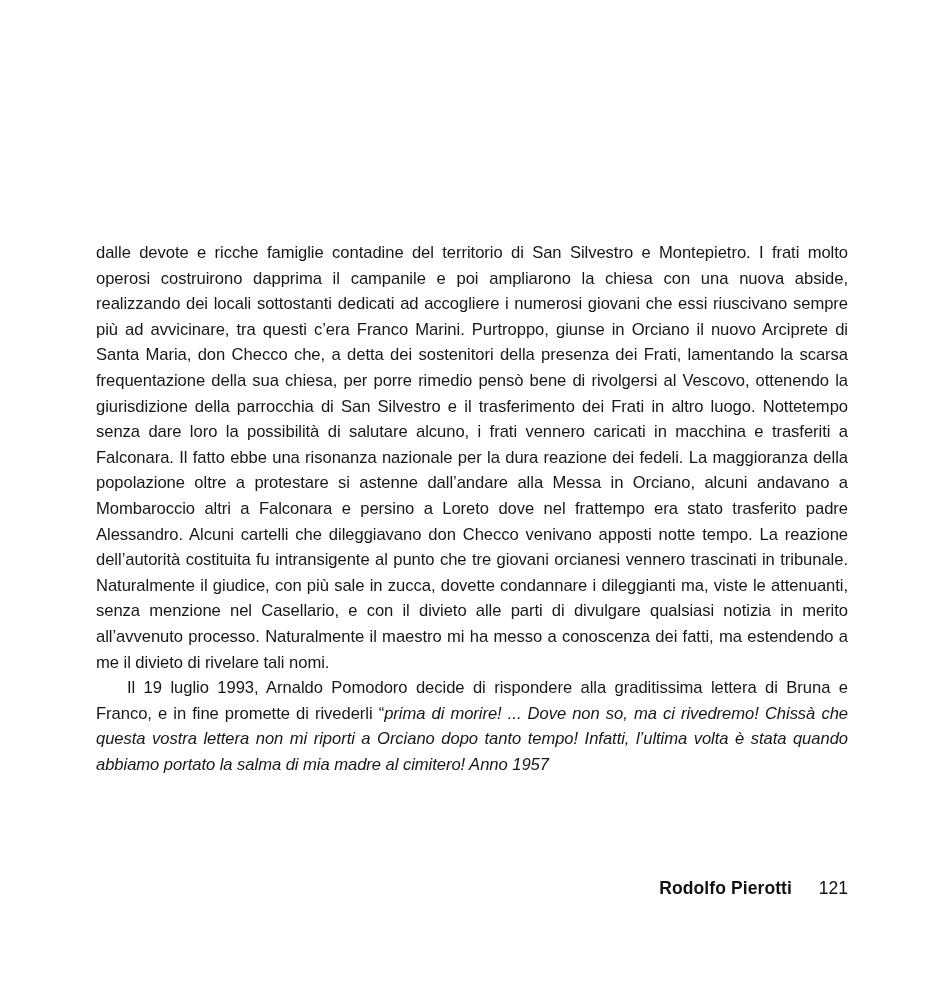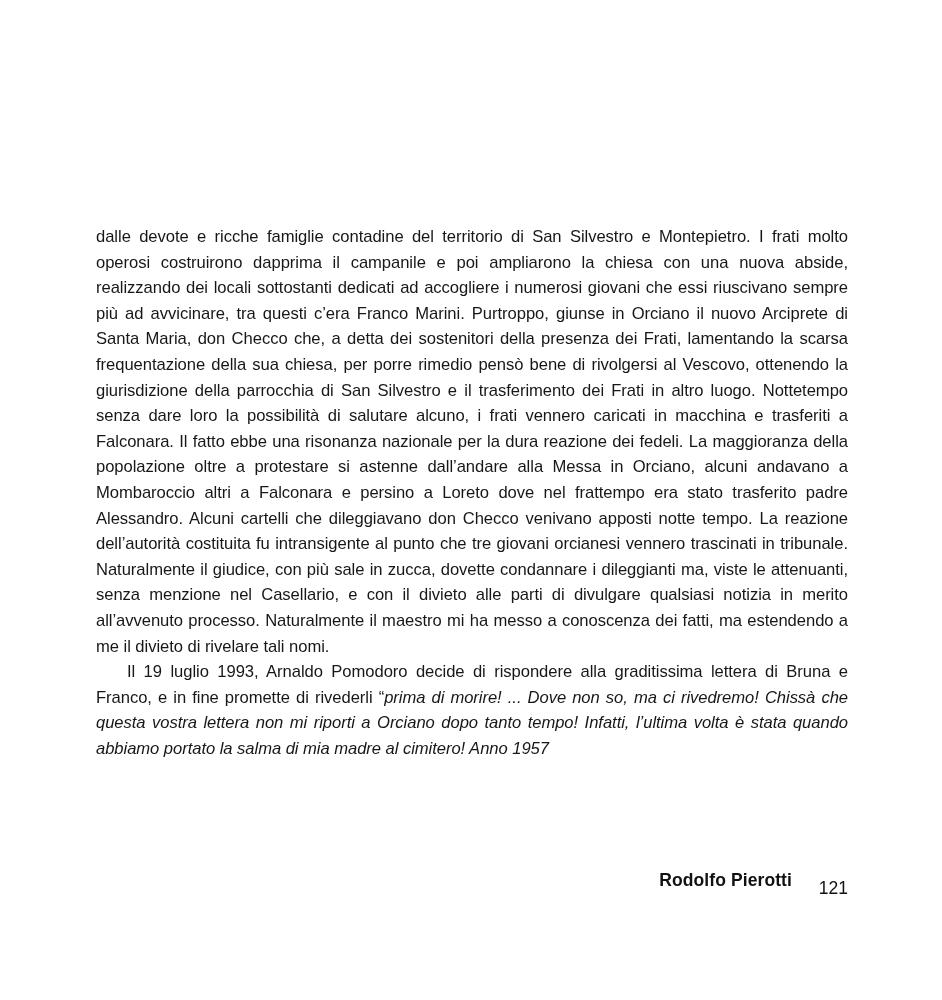--- a/index.html
+++ b/index.html
@@ -12,21 +12,21 @@
     height: 1000px;
     font-family: "Liberation Sans", sans-serif;
     color: #1a1a1a;
     overflow: hidden;
     position: relative;
   }
 
   .page {
     position: absolute;
     left: 0;
-    top: 0;
+    top: 16px;
     width: 942px;
     height: 814px;
     background: #ffffff;
   }
 
   .text-block {
     position: absolute;
     left: 96px;
     top: 224px;
     width: 752px;
@@ -63,38 +63,37 @@
     font-style: italic;
   }
 
   .footer {
     position: absolute;
     left: 96px;
     top: 862px;
     width: 752px;
     display: flex;
     justify-content: flex-end;
-    align-items: center;
+    align-items: flex-start;
   }
 
   .byline {
     font-size: 17.5px;
     font-weight: bold;
     color: #111111;
     letter-spacing: 0.1px;
   }
 
   .page-number {
     font-size: 17.5px;
     font-weight: normal;
     color: #111111;
     margin-left: 22px;
     min-width: 34px;
     text-align: right;
-    margin-top: 16px;
   }
 </style>
 </head>
 <body>
 
 <div class="page">
 
   <div class="text-block">
 
     <p class="para no-stretch">dalle devote e ricche famiglie contadine del territorio di San Silvestro e Montepietro. I frati molto operosi costruirono dapprima il campanile e poi ampliarono la chiesa con una nuova abside, realizzando dei locali sottostanti dedicati ad accogliere i numerosi giovani che essi riuscivano sempre più ad avvicinare, tra questi c’era Franco Marini. Purtroppo, giunse in Orciano il nuovo Arciprete di Santa Maria, don Checco che, a detta dei sostenitori della presenza dei Frati, lamentando la scarsa frequentazione della sua chiesa, per porre rimedio pensò bene di rivolgersi al Vescovo, ottenendo la giurisdizione della parrocchia di San Silvestro e il trasferimento dei Frati in altro luogo. Nottetempo senza dare loro la possibilità di salutare alcuno, i frati vennero caricati in macchina e trasferiti a Falconara. Il fatto ebbe una risonanza nazionale per la dura reazione dei fedeli. La maggioranza della popolazione oltre a protestare si astenne dall’andare alla Messa in Orciano, alcuni andavano a Mombaroccio altri a Falconara e persino a Loreto dove nel frattempo era stato trasferito padre Alessandro. Alcuni cartelli che dileggiavano don Checco venivano apposti notte tempo. La reazione dell’autorità costituita fu intransigente al punto che tre giovani orcianesi vennero trascinati in tribunale. Naturalmente il giudice, con più sale in zucca, dovette condannare i dileggianti ma, viste le attenuanti, senza menzione nel Casellario, e con il divieto alle parti di divulgare qualsiasi notizia in merito all’avvenuto processo. Naturalmente il maestro mi ha messo a conoscenza dei fatti, ma estendendo a me il divieto di rivelare tali nomi.</p>

